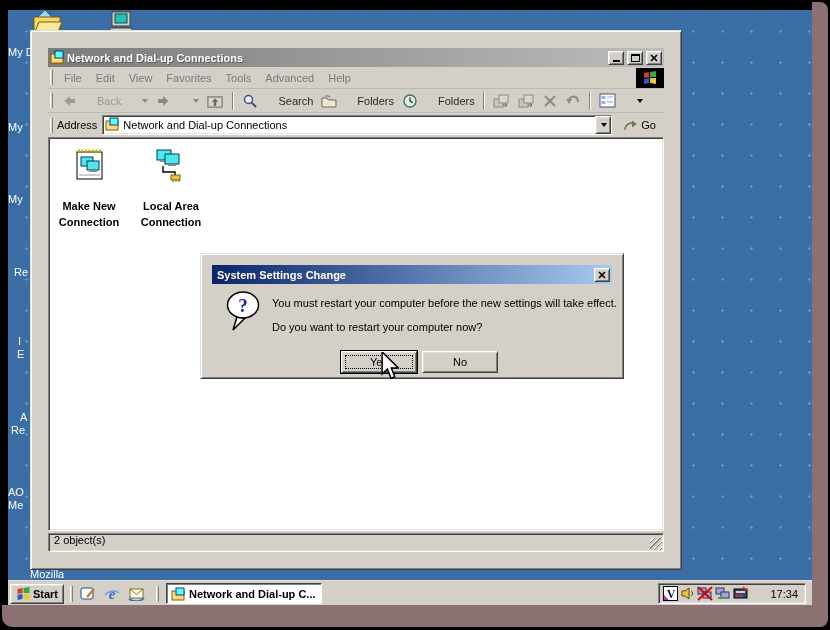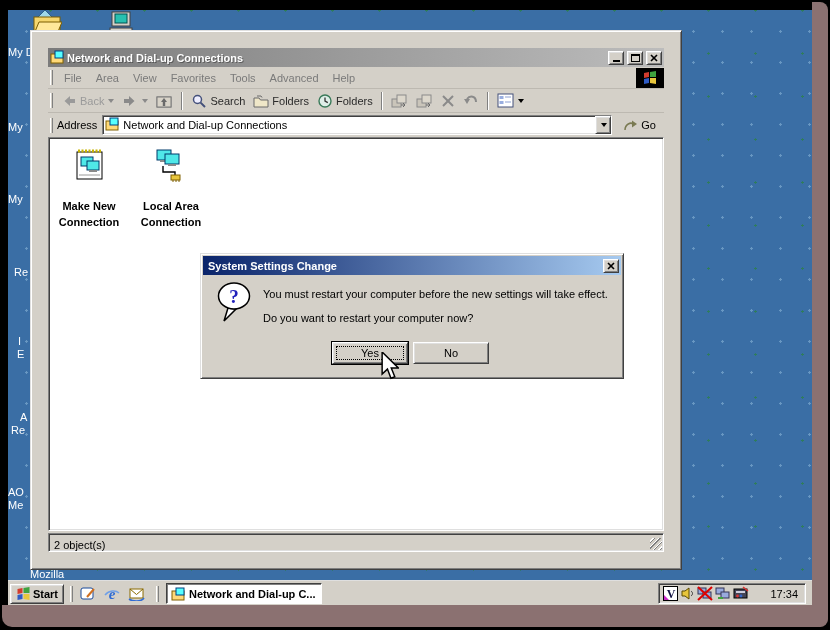--- a/index.html
+++ b/index.html
@@ -51,47 +51,47 @@
   .glyph-max { width:9px; height:8px; border:1px solid #000; border-top-width:2px; }
 
   .menubar { flex:0 0 22px; display:flex; align-items:center; border-bottom:1px solid #BDB9B1; }
   .rb-handle { width:3px; height:15px; border-left:1px solid #fff; border-right:1px solid #808080;
                margin:0 4px 0 2px; flex:0 0 3px; }
   .menu-item { padding:2px 7px; color:#7A7A7A; }
   .throbber { margin-left:auto; width:28px; height:20px; background:#000;
               display:flex; align-items:center; justify-content:center; }
 
   .toolbar { flex:0 0 24px; display:flex; align-items:center; border-bottom:1px solid #BDB9B1; }
-  .tbtn { display:flex; align-items:center; gap:3px; padding:2px 4px; }
+  .tbtn { display:flex; align-items:center; gap:20px; padding:2px 4px; }
   .tbtn .lbl-dim { color:#9A9A9A; }
   .tbtn .lbl { color:#2A2A2A; }
   .chev { width:0; height:0; border-left:3px solid transparent; border-right:3px solid transparent;
           border-top:4px solid #8a8a8a; margin-left:1px; }
   .tsep { width:2px; height:18px; border-left:1px solid #808080; border-right:1px solid #fff; margin:0 4px; }
 
   .addressbar { flex:0 0 24px; display:flex; align-items:center; padding-right:3px; }
   .addr-label { margin-right:5px; }
   .addr-field { flex:1; height:20px; background:#fff; display:flex; align-items:center; padding-left:2px; }
   .addr-text { margin-left:4px; flex:1; }
   .addr-drop { width:16px; height:18px; display:flex; align-items:center; justify-content:center; }
   .addr-drop .chev { border-top-color:#000; }
   .gobtn { display:flex; align-items:center; gap:3px; padding:2px 5px; margin-left:6px; }
 
   .content { flex:1; background:#fff; position:relative; }
   .fitem { position:absolute; width:72px; text-align:center; }
   .fitem .ic { display:inline-block; }
   .fitem .cap { margin-top:12px; line-height:16px;font-weight:bold; }
 
   .statusbar { flex:0 0 19px; display:flex; margin-top:2px; }
-  .status-panel { flex:1; display:flex; align-items:flex-end; padding-left:5px; position:relative; }
+  .status-panel { flex:1; display:flex; align-items:flex-start; padding-left:5px; position:relative; }
   .grip { position:absolute; right:1px; bottom:1px; width:12px; height:12px;
           background:repeating-linear-gradient(135deg, transparent 0 2px, #fff 2px 3px, #808080 3px 4px); }
 
   
-  .dialog { position:absolute; left:192px; top:243px; width:424px; height:126px; padding:2px; z-index:5; }
+  .dialog { position:absolute; left:192px; top:243px; width:424px; height:126px; padding:11px; z-index:5; }
   .dlg-title { height:19px; display:flex; align-items:center; padding:0 2px 0 5px;
                background:linear-gradient(90deg,#0A246A,#A6CAF0); }
   .dlg-title .t-text { color:#fff; font-weight:bold; flex:1; }
   .dlg-body { position:relative; height:98px; }
   .dlg-line { position:absolute; left:60px; white-space:nowrap; }
   .push { position:absolute; width:76px; height:22px; background:#D4D0C8;
           display:flex; align-items:center; justify-content:center; }
   .btn-default { outline:1px solid #000; }
   .focus-inner { position:absolute; inset:3px; border:1px dotted #000; }
 
@@ -170,21 +170,21 @@
         <svg width="8" height="8" viewBox="0 0 8 8">
           <line x1="1" y1="1" x2="7" y2="7" stroke="#000" stroke-width="1.6"></line>
           <line x1="7" y1="1" x2="1" y2="7" stroke="#000" stroke-width="1.6"></line>
         </svg>
       </span>
     </div>
 
     <div class="menubar">
       <span class="rb-handle"></span>
       <span class="menu-item">File</span>
-      <span class="menu-item">Area</span>
+      <span class="menu-item">Edit</span>
       <span class="menu-item">View</span>
       <span class="menu-item">Favorites</span>
       <span class="menu-item">Tools</span>
       <span class="menu-item">Advanced</span>
       <span class="menu-item">Help</span>
       <span class="throbber">
         <svg width="14" height="14" viewBox="0 0 14 14">
           <polygon points="1,2 6,1 6,6 1,7" fill="#D23C2E"></polygon>
           <polygon points="7,1 13,0 13,6 7,6" fill="#3FA33F"></polygon>
           <polygon points="1,8 6,7 6,12 1,13" fill="#2F5BC4"></polygon>

